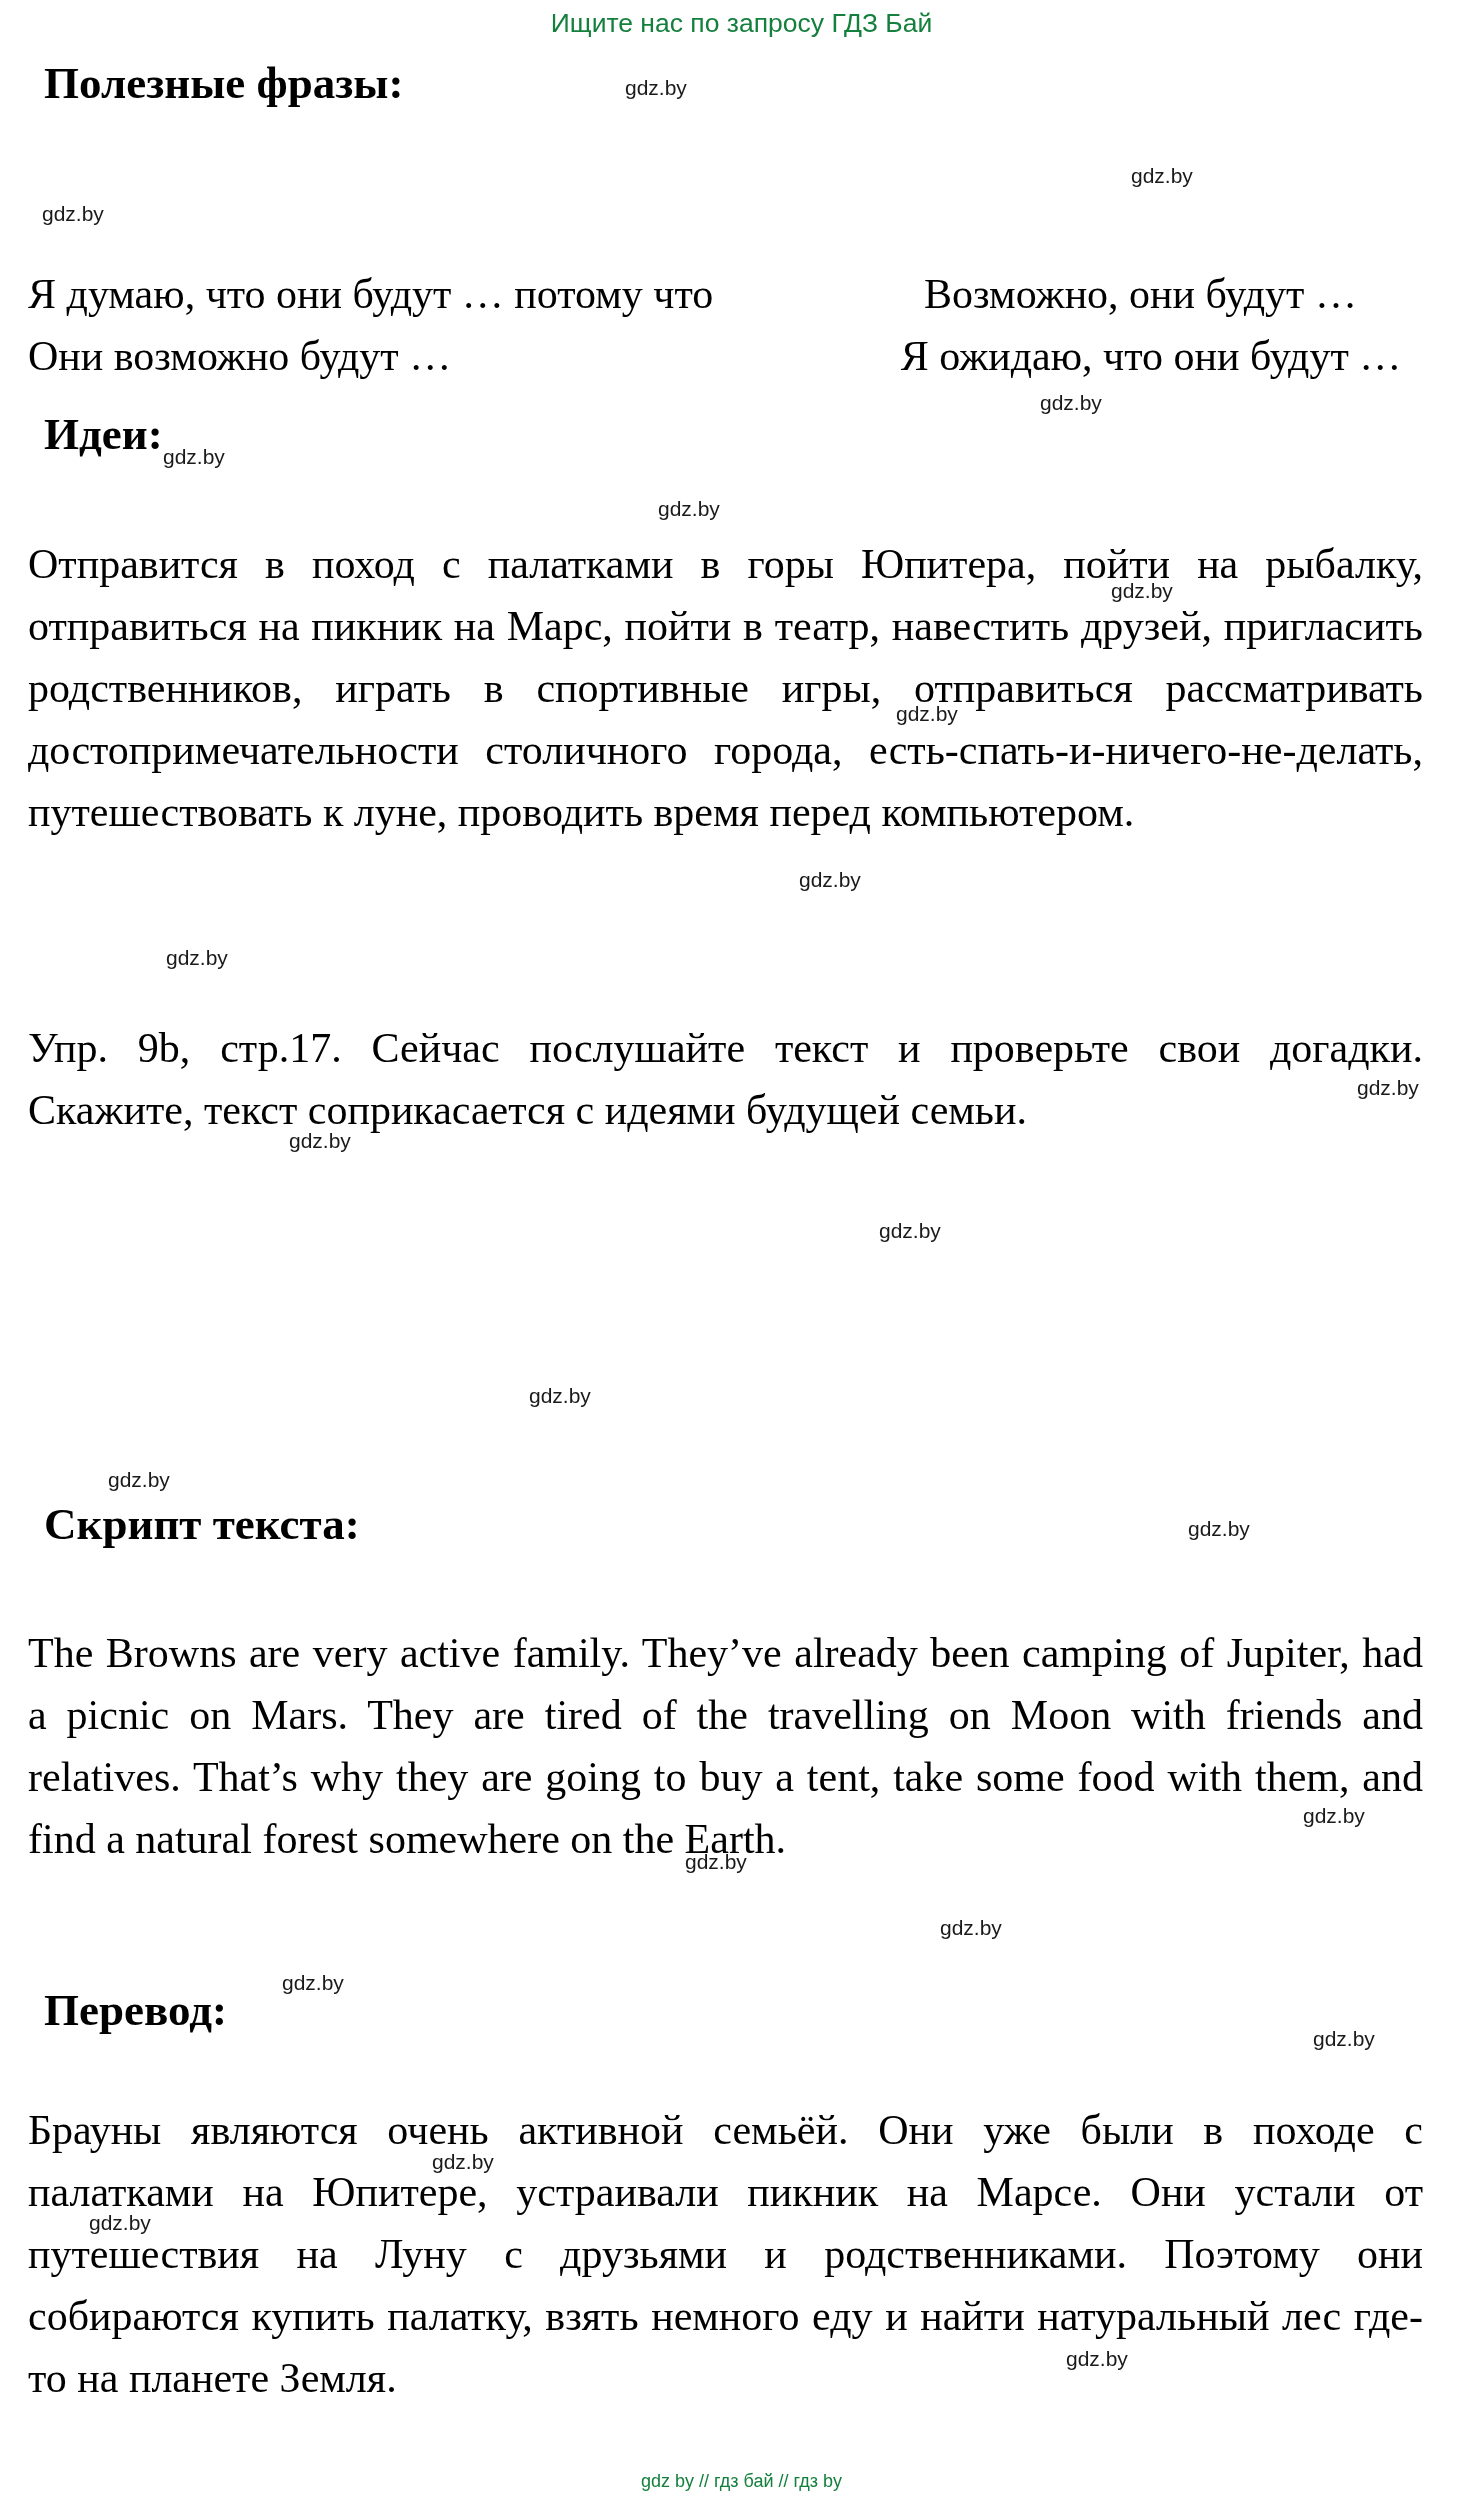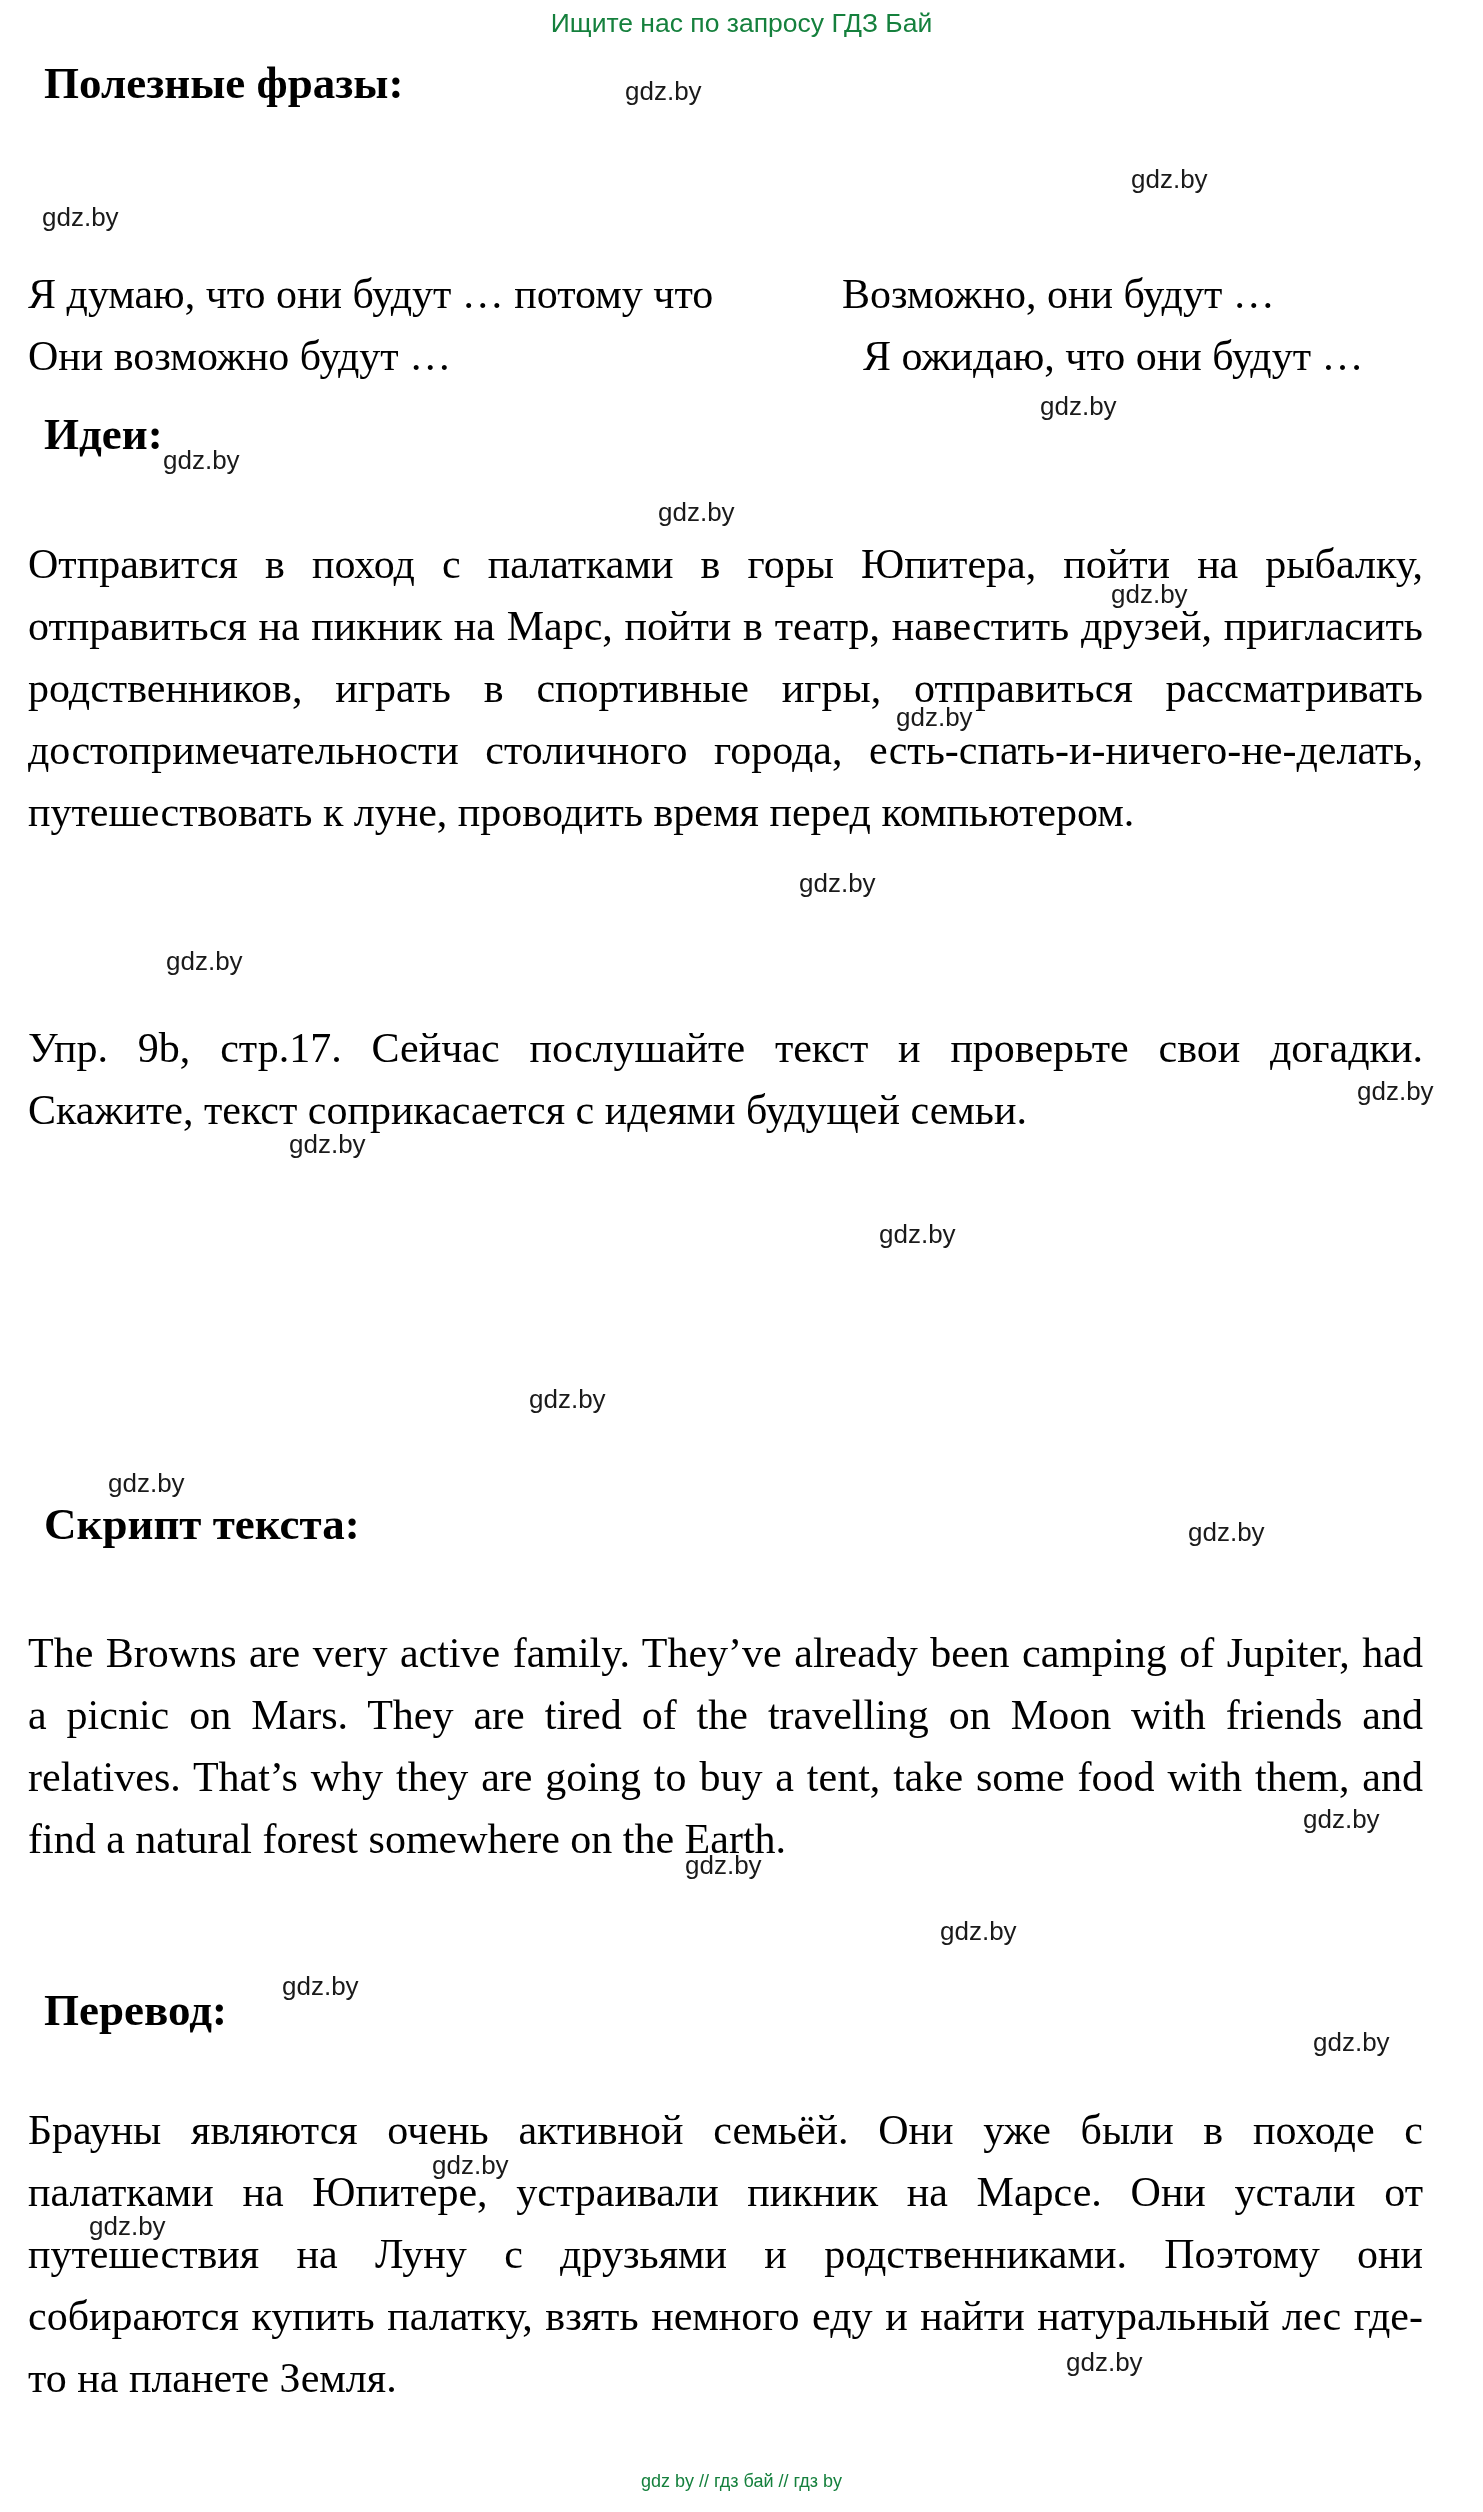--- a/index.html
+++ b/index.html
@@ -48,26 +48,26 @@
   .phrases {
     position: absolute;
     left: 28px;
     top: 215px;
     width: 1411px;
     display: flex;
     flex-direction: row;
   }
   .phrases .col { font-size: 42px; line-height: 62px; margin-top: 48px; }
   .phrases .col.left { width: 814px; }
-  .phrases .col.right { width: 597px; }
+  .phrases .col.right { width: 597px; text-align: center; }
   .phrases .col.right .line2 { padding-left: 21px; }
   .wm {
     position: absolute;
     font-family: "Liberation Sans", sans-serif;
-    font-size: 26px;
+    font-size: 21px;
     color: #1a1a1a;
     white-space: nowrap;
   }
 </style>
 </head>
 <body>
 
 <div class="page">
 
   <div class="banner top">Ищите нас по запросу ГДЗ Бай</div>

